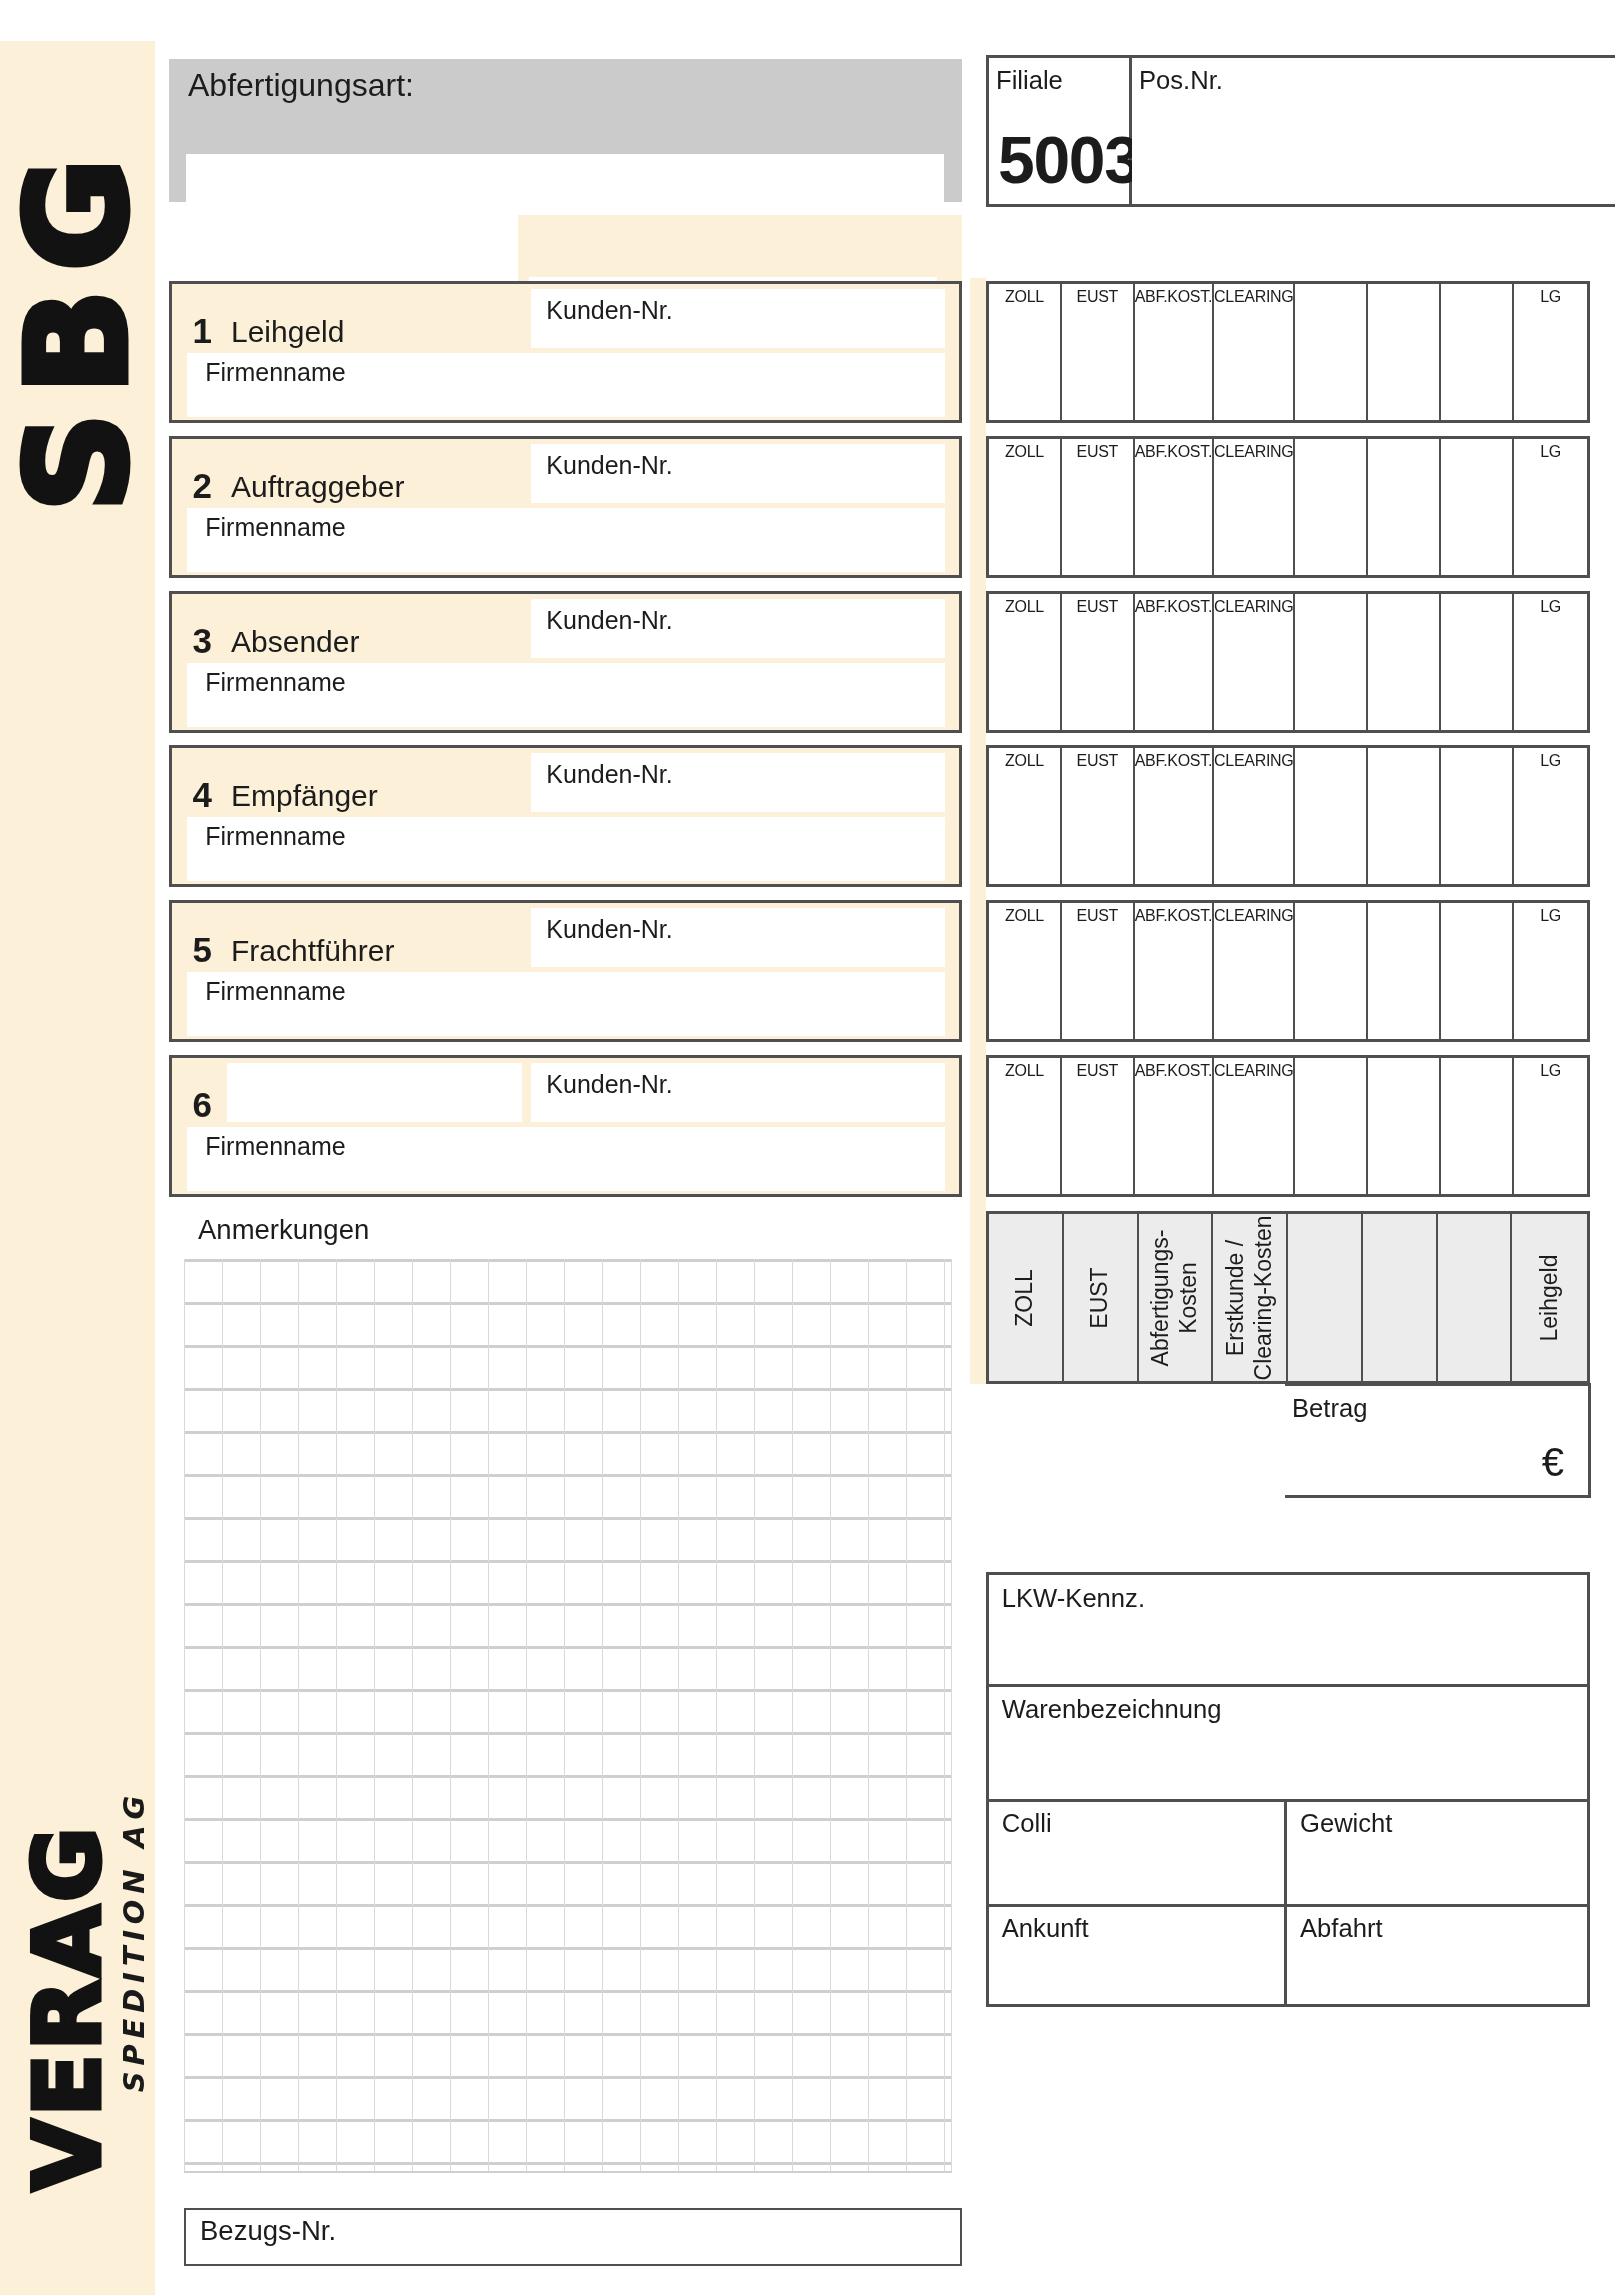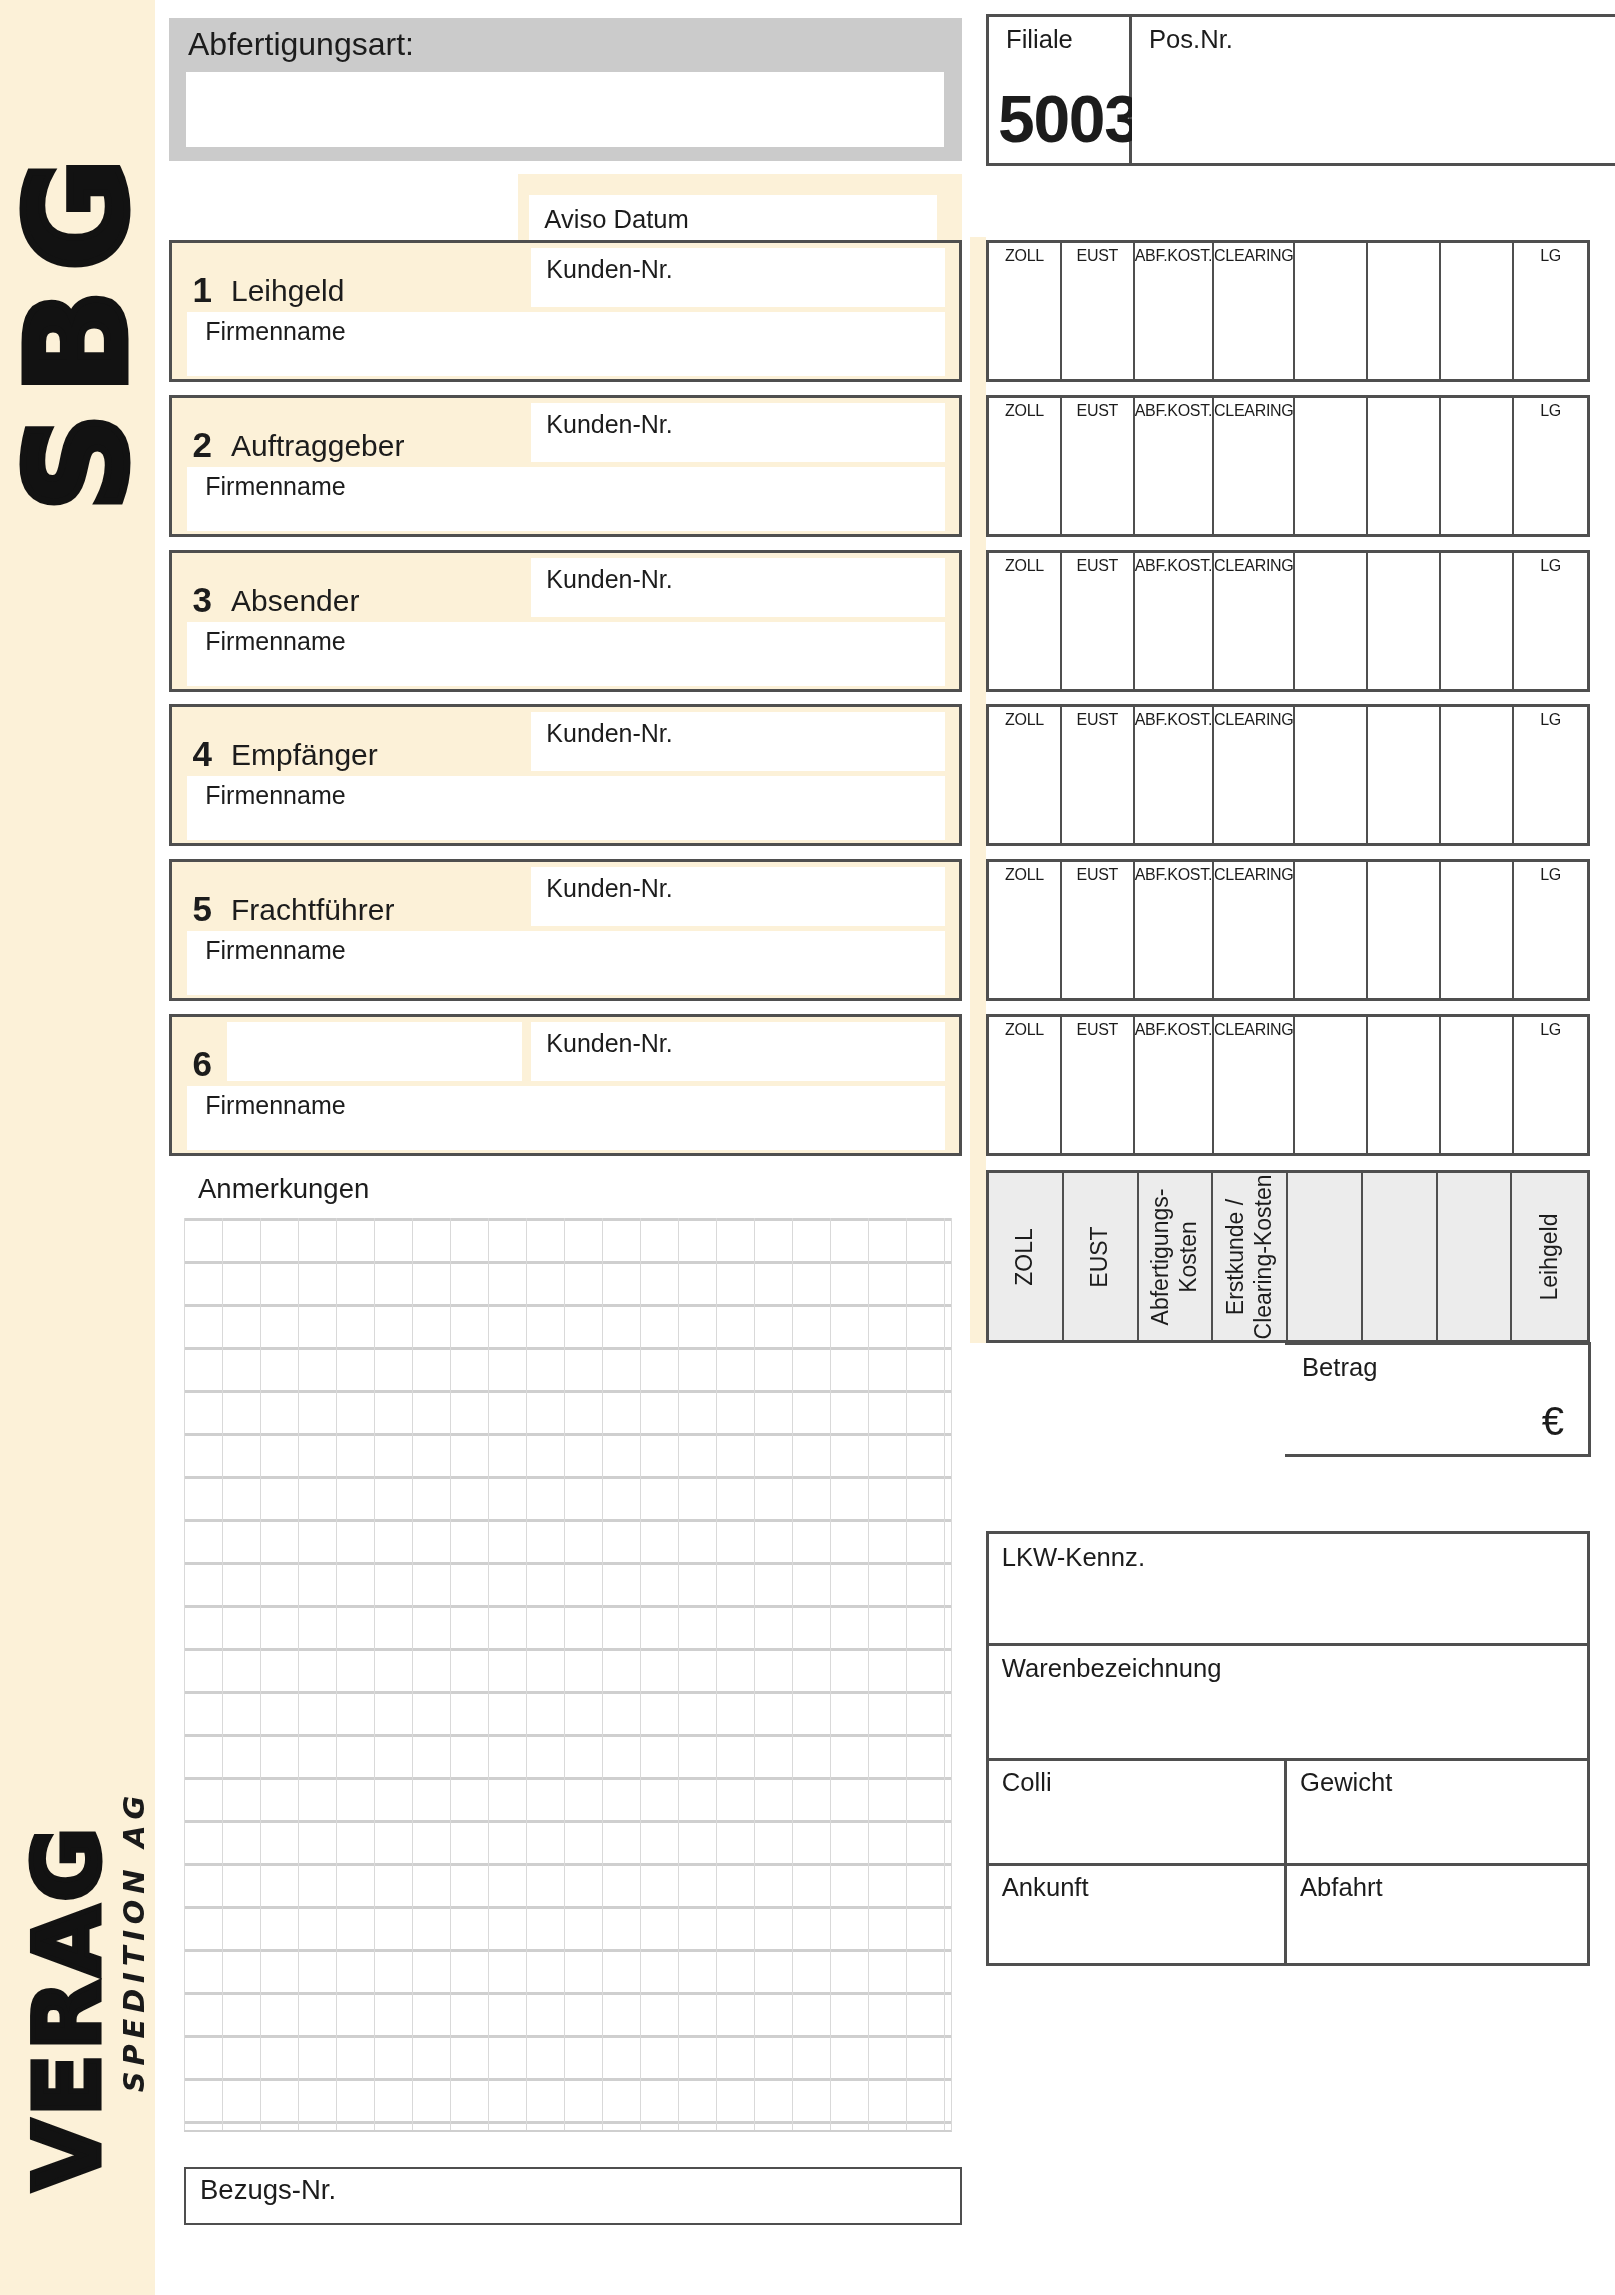--- a/index.html
+++ b/index.html
@@ -9,41 +9,41 @@
     --cellgray:#ececec;
     --ink:#1c1c1c;
     --gridv:#d9d9d9;
     --gridh:#cfcfcf;
   }
   *{margin:0;padding:0;box-sizing:border-box;}
   html,body{background:#fff;}
   body{font-family:"Liberation Sans", sans-serif;color:var(--ink);}
   #page{position:relative;width:1616px;height:2295px;background:#fff;overflow:hidden;}
 
-  .abs{position:absolute;}
+  .abs{position:absolute;margin-top:41px;}
   .white{background:#fff;}
   .bordered{border:3.2px solid var(--border);}
   .lbl{font-size:25.6px;color:var(--ink);line-height:1.1;}
 
   
   #cream-strip{left:0;top:0;width:155px;height:2295px;background:var(--cream);}
   .vwrap{position:absolute;overflow:visible;}
   .vinner{position:absolute;top:0;left:0;transform:rotate(-90deg) translateX(-100%);transform-origin:top left;display:flex;align-items:center;justify-content:center;white-space:nowrap;}
   .logo-heavy{font-family:"DejaVu Sans", sans-serif;font-weight:bold;color:#121212;-webkit-text-stroke:7px #121212;}
   .logo-sub{font-family:"DejaVu Sans", sans-serif;font-weight:bold;font-style:italic;color:#1a1a1a;}
 
   
   #abf-box{left:169px;top:18px;width:793px;height:143px;background:var(--panelgray);}
   #abf-box .lbl{position:absolute;left:19px;top:9px;font-size:32px;}
   #abf-input{left:16.6px;top:54px;width:758px;height:75px;}
 
   
   #filiale-box{left:986px;top:14px;width:146px;height:152px;}
   #posnr-box{left:1132px;top:14px;width:506px;height:152px;border-left:none;}
-  .corner-lbl{position:absolute;left:17px;top:7.7px;font-size:25.6px;}
+  .corner-lbl{position:absolute;left:7px;top:7.7px;font-size:25.6px;}
   #filiale-value{position:absolute;left:9px;top:64px;font-size:66px;font-weight:bold;letter-spacing:-1.3px;}
 
   
   #aviso-box{left:518px;top:174px;width:444px;height:68px;background:var(--cream);}
   #aviso-input{left:11px;top:21px;width:408px;height:50px;}
   #aviso-input .lbl{position:absolute;left:15.3px;top:10.2px;}
 
   
   #cream-sliver{left:970px;top:237px;width:16px;height:1106px;background:var(--cream);}
 

